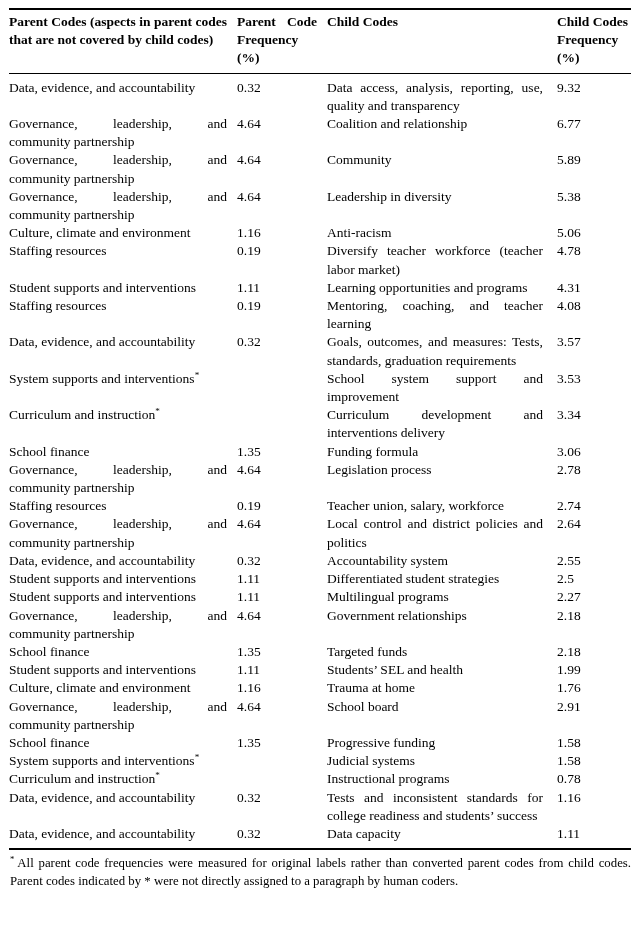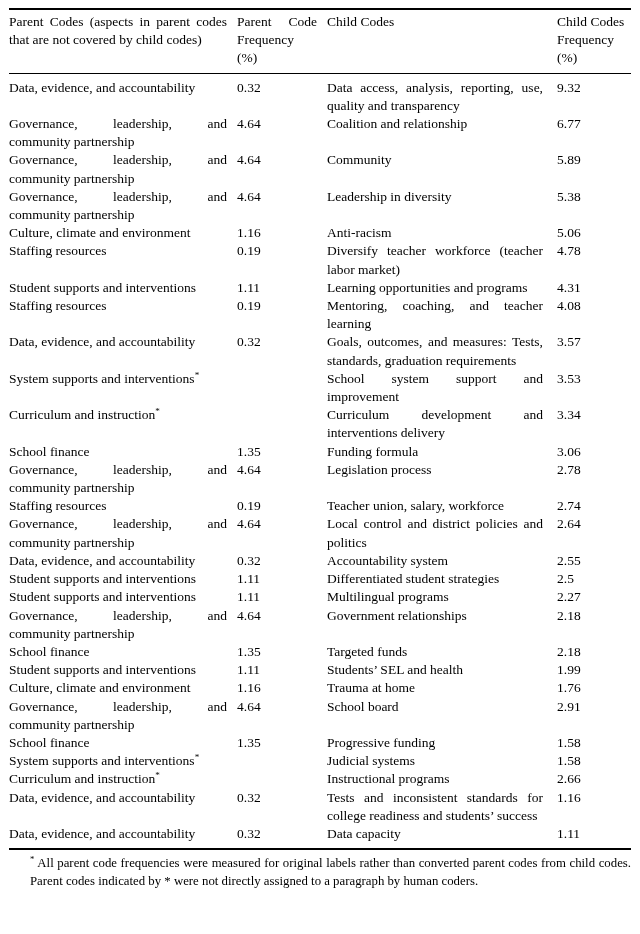--- a/index.html
+++ b/index.html
@@ -21,21 +21,21 @@
     width: 622px;
     border-top: 2px solid #000;
     border-bottom: 2px solid #000;
   }
   col.c-parent { width: 228px; }
   col.c-pfreq  { width: 90px; }
   col.c-child  { width: 230px; }
   col.c-cfreq  { width: 74px; }
 
   thead th {
-    font-weight: normal;
+    font-weight: bold;
     vertical-align: top;
     text-align: justify;
     padding: 3px 0 5px 0;
     border-bottom: 1.5px solid #000;
     margin-left: 14px;
   }
   thead th.h-parent { padding-right: 10px; }
   thead th.h-pfreq  { padding-right: 10px; }
   thead th.h-child  { text-align: left; padding-right: 12px; }
   thead th.h-cfreq  { text-align: left; }
@@ -56,21 +56,20 @@
     font-size: 68%;
     line-height: 0;
     vertical-align: super;
   }
 
   .footnote {
     padding: 5px 9px 0 10px;
     font-size: 12.8px;
     line-height: 17.6px;
     text-align: justify;
-    margin-left: 20px;
   }
   .footnote sup.star { margin-right: 3px; }
 </style>
 </head>
 <body>
 
 <div class="page">
   <table class="code-table">
     <colgroup>
       <col class="c-parent">
@@ -234,21 +233,21 @@
         <tr>
           <td class="col-parent">System supports and interventions<sup class="star">*</sup></td>
           <td class="col-pfreq"></td>
           <td class="col-child">Judicial systems</td>
           <td class="col-cfreq">1.58</td>
         </tr>
         <tr>
           <td class="col-parent">Curriculum and instruction<sup class="star">*</sup></td>
           <td class="col-pfreq"></td>
           <td class="col-child">Instructional programs</td>
-          <td class="col-cfreq">2.66</td>
+          <td class="col-cfreq">0.78</td>
         </tr>
         <tr>
           <td class="col-parent">Data, evidence, and accountability</td>
           <td class="col-pfreq">0.32</td>
           <td class="col-child">Tests and inconsistent standards for college readiness and students’ success</td>
           <td class="col-cfreq">1.16</td>
         </tr>
         <tr>
           <td class="col-parent">Data, evidence, and accountability</td>
           <td class="col-pfreq">0.32</td>

